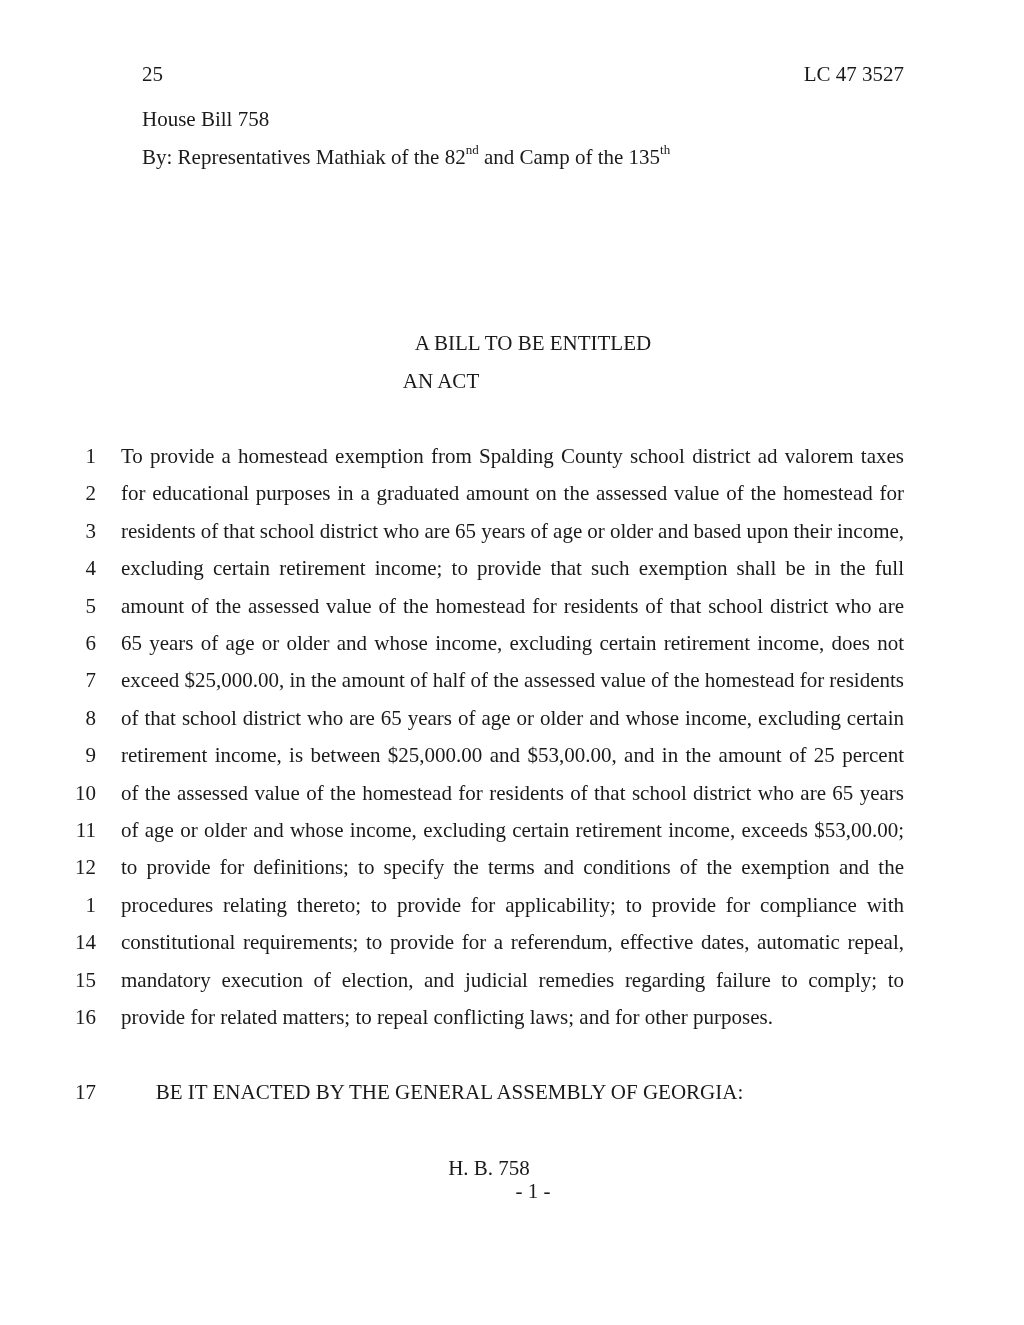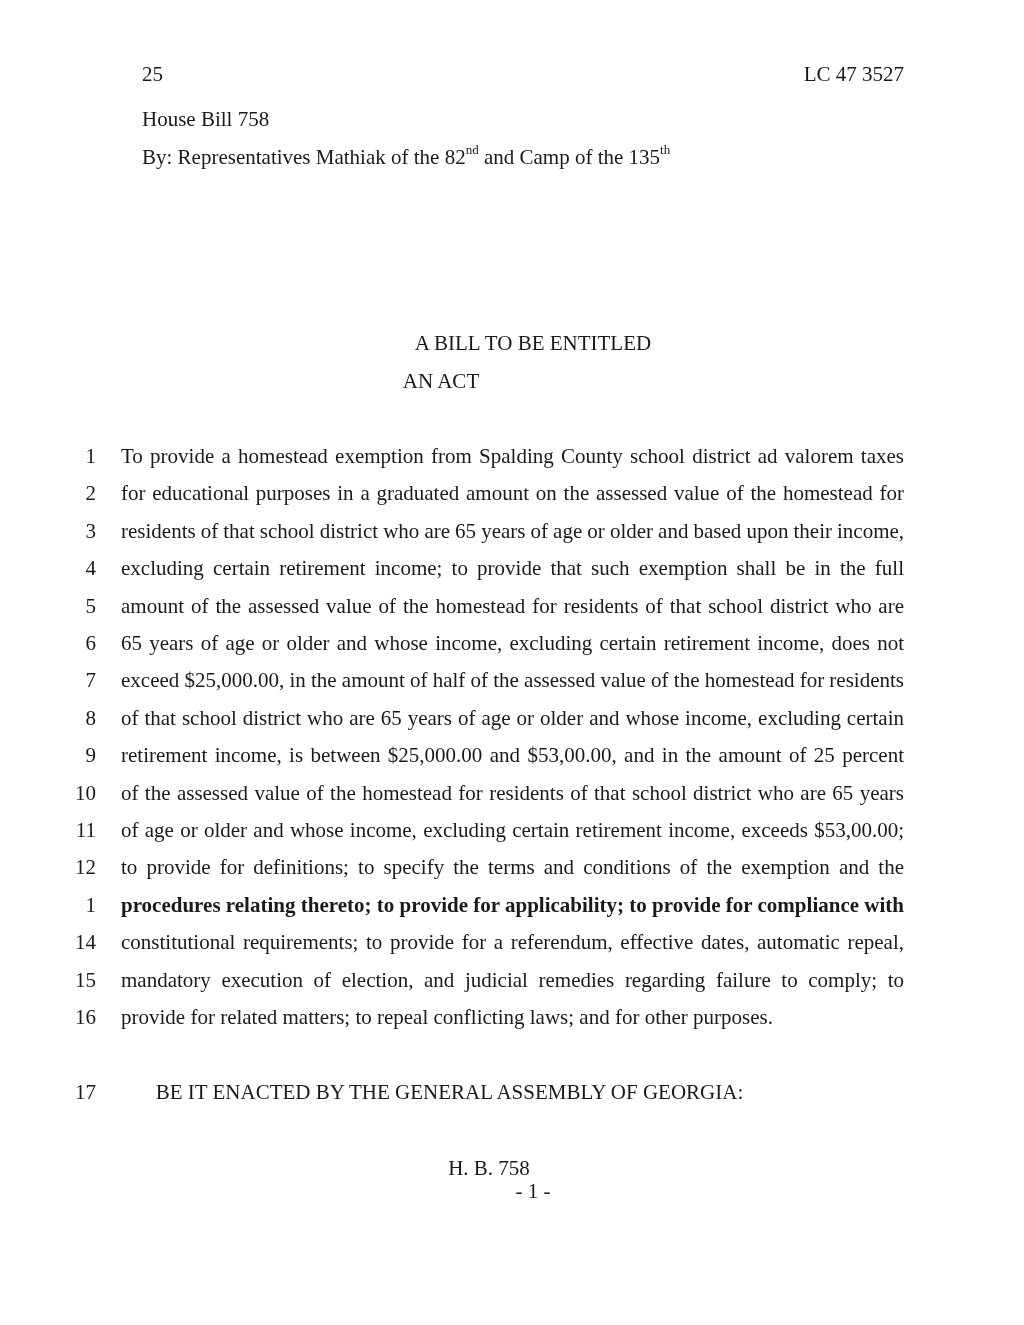--- a/index.html
+++ b/index.html
@@ -81,21 +81,21 @@
     <div class="line-row" style="top: 818px;">
       <span class="line-num">11</span>
       <span class="line-text" style="word-spacing: 0px; font-family: Liberation Serif, serif;">of age or older and whose income, excluding certain retirement income, exceeds $53,00.00;</span>
     </div>
     <div class="line-row" style="top: 855.4px;">
       <span class="line-num">12</span>
       <span class="line-text" style="word-spacing: 0px;">to provide for definitions; to specify the terms and conditions of the exemption and the</span>
     </div>
     <div class="line-row" style="top: 892.8px;">
       <span class="line-num">1</span>
-      <span class="line-text" style="word-spacing: 0px; font-weight: bold;">procedures relating thereto; to provide for applicability; to provide for compliance with</span>
+      <span class="line-text" style="word-spacing: 0px;">procedures relating thereto; to provide for applicability; to provide for compliance with</span>
     </div>
     <div class="line-row" style="top: 930.2px;">
       <span class="line-num">14</span>
       <span class="line-text" style="word-spacing: 0px;">constitutional requirements; to provide for a referendum, effective dates, automatic repeal,</span>
     </div>
     <div class="line-row" style="top: 967.6px;">
       <span class="line-num">15</span>
       <span class="line-text" style="word-spacing: 0px;">mandatory execution of election, and judicial remedies regarding failure to comply; to</span>
     </div>
     <div class="line-row" style="top: 1005px;">

